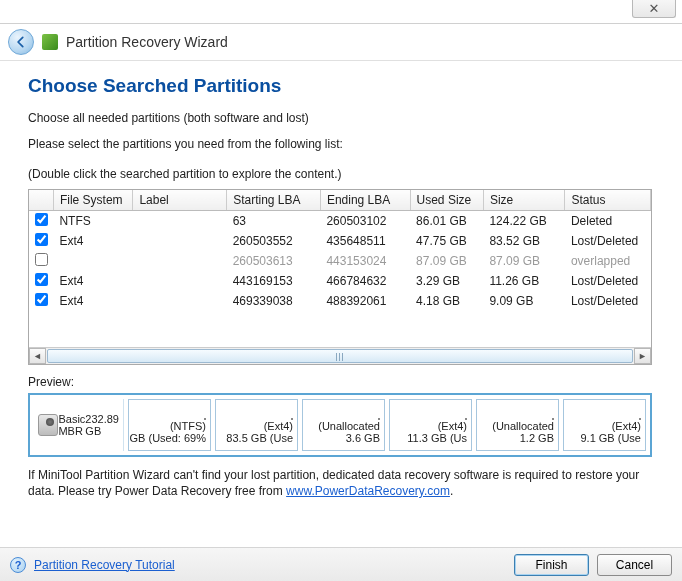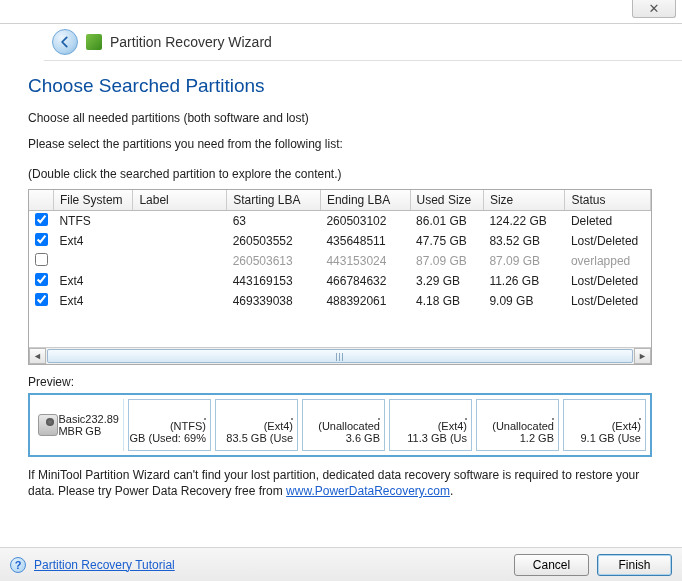--- a/index.html
+++ b/index.html
@@ -35,21 +35,20 @@
   font-size: 13px;
   color: #555;
 }
 .header-bar {
   height: 37px;
   display: flex;
   align-items: center;
   padding: 0 8px;
   gap: 8px;
   border-bottom: 1px solid #e0e0e0;
-  margin-left: 44px;
 }
 .back-btn {
   width: 26px; height: 26px;
   border-radius: 50%;
   border: 1px solid #6fa8d8;
   background: radial-gradient(circle at 35% 30%, #eaf4fd, #b6d7f1 60%, #82b7e0);
   position: relative;
   display: flex; align-items: center; justify-content: center;
 }
 .back-btn svg { width: 14px; height: 14px; }
@@ -58,21 +57,21 @@
   background: linear-gradient(135deg,#7cc245,#3a8b1c);
   border-radius: 2px;
 }
 .header-title { font-size: 14px; color: #333; }
 .content {
   padding: 14px 28px 0 28px;
 }
 .page-title {
   font-size: 19px;
   color: #0a4fa0;
-  font-weight: 400;
+  font-weight: 700;
   margin-bottom: 14px;
 }
 .subtitle1 { margin-bottom: 12px; }
 .subtitle2 { margin-bottom: 16px; }
 .subtitle3 { margin-bottom: 8px; }
 .tbl-wrap {
   border: 1px solid #aaa;
   width: 624px;
 }
 .tbl {
@@ -375,15 +374,15 @@
 
   <div class="footer-note">
     <span>If MiniTool Partition Wizard can't find your lost partition, dedicated data recovery software is required to restore your data. Please try Power Data Recovery free from </span><a href="#">www.PowerDataRecovery.com</a><span>.</span>
   </div>
 </div>
 
 <div class="bottom">
   <div class="help-icon">?</div>
   <a href="#">Partition Recovery Tutorial</a>
   <div class="spacer"></div>
+  <button class="win-btn primary">Finish</button>
   <button class="win-btn">Cancel</button>
-  <button class="win-btn primary">Finish</button>
 </div>
 
 </body></html>

